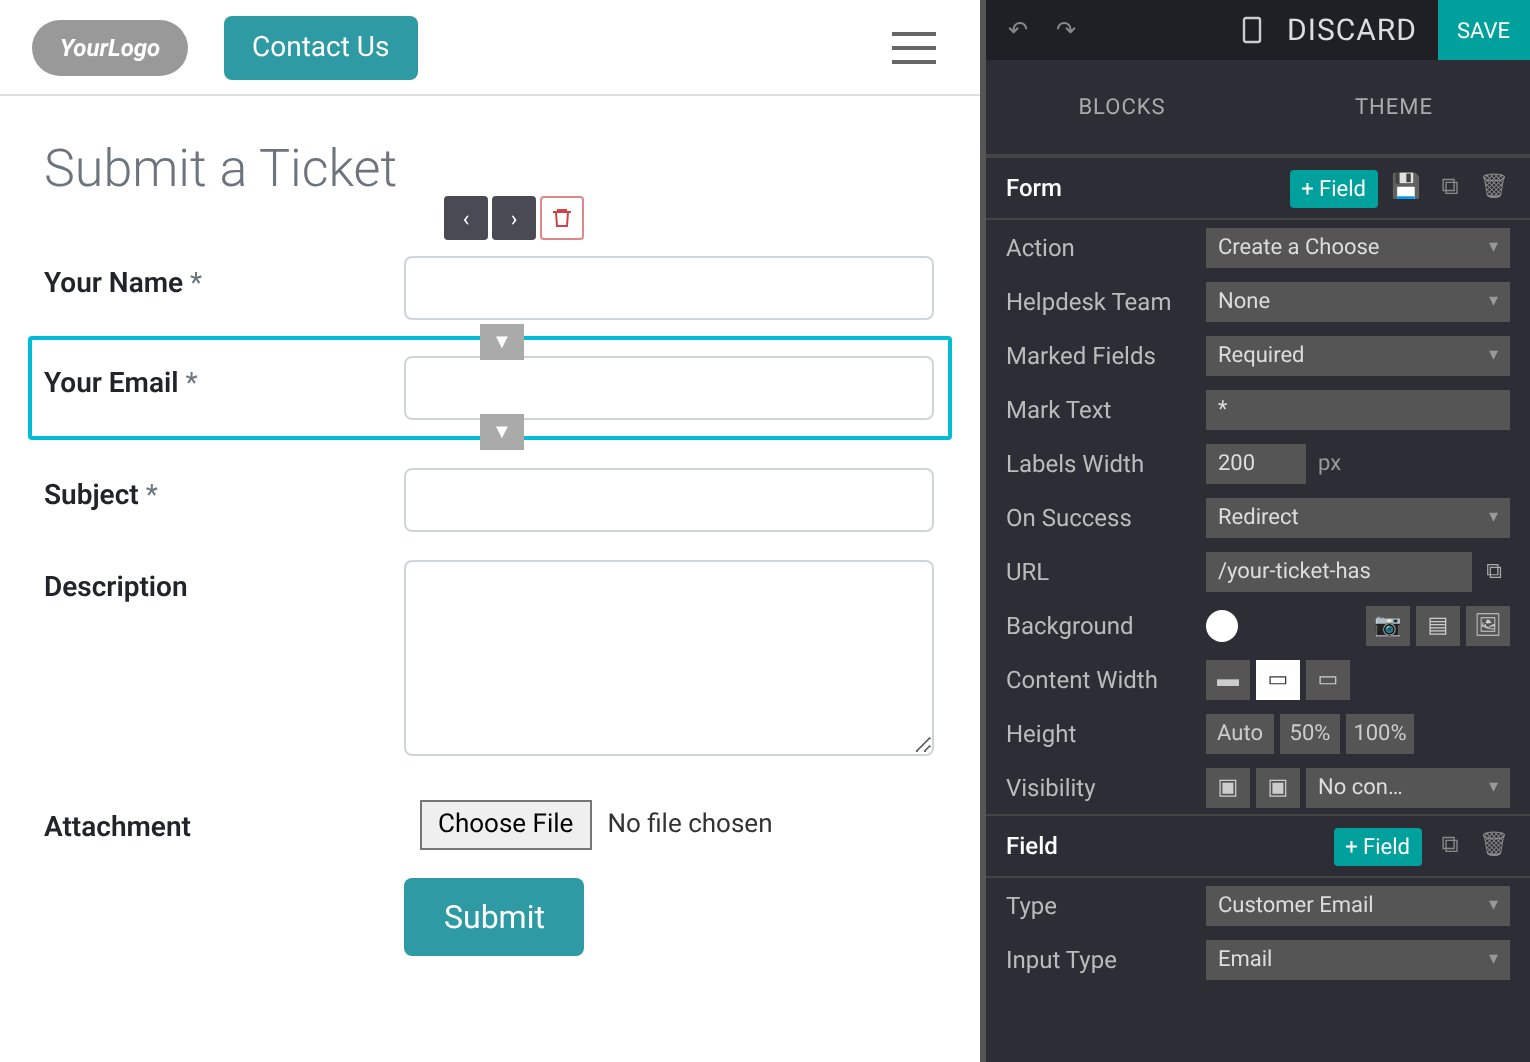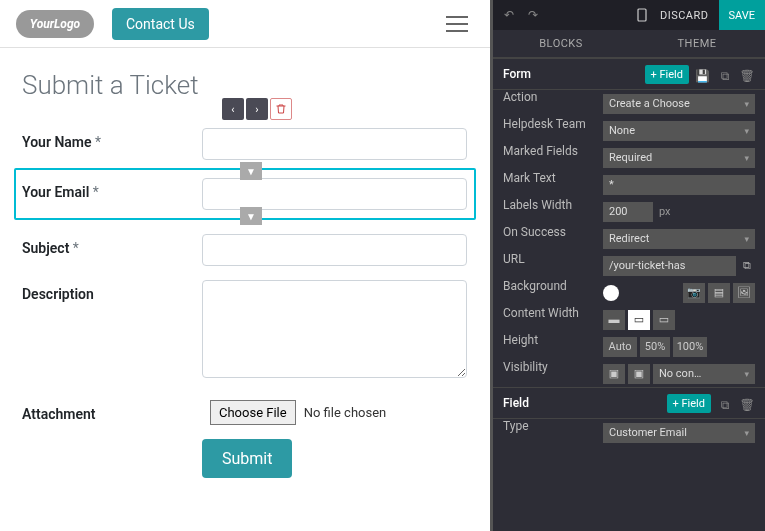--- a/index.html
+++ b/index.html
@@ -22,30 +22,30 @@
 .ctrl-btn{width:22px;height:22px;background:#4a4a55;border:none;border-radius:2px;color:#fff;display:flex;align-items:center;justify-content:center;cursor:pointer;font-size:11px}
 .ctrl-btn.del{background:#fff;border:1px solid #d88;color:#c44}
 .arrow-down{position:absolute;left:224px;width:22px;height:18px;background:#aaa;display:flex;align-items:center;justify-content:center;color:#fff;font-size:10px;cursor:pointer}
 .file-row .form-input{display:flex;align-items:center;gap:8px;border:none;height:auto}
 .choose-btn{border:1px solid #767676;background:#efefef;padding:4px 8px;font-size:13px;cursor:pointer}
 .file-txt{font-size:13px;color:#333}
 .submit-btn{background:#2d9aa4;color:#fff;padding:10px 20px;border:none;border-radius:4px;font-size:16px;cursor:pointer}
 .panel{width:275px;height:531px;background:#2d2d36;color:#ccc;font-size:12px;border-left:3px solid #555;overflow-y:auto}
 .panel-top{height:30px;background:#1f1f26;display:flex;align-items:center;padding:0 8px;gap:8px}
 .panel-top .right{margin-left:auto;display:flex;align-items:center;gap:10px}
-.discard{color:#ddd;font-size:11px;letter-spacing:0.5px;cursor:pointer}
+.discard{color:#ddd;font-size:15px;letter-spacing:0.5px;cursor:pointer}
 .save{background:#00a09d;color:#fff;padding:8px 10px;font-size:11px;cursor:pointer;margin-right:-8px;height:30px;display:flex;align-items:center}
-.tabs{height:28px;display:flex;border-bottom:1px solid #444}
+.tabs{height:48px;display:flex;border-bottom:1px solid #444}
 .tab{flex:1;display:flex;align-items:center;justify-content:center;font-size:11px;letter-spacing:0.5px;color:#aaa;cursor:pointer}
 .tab.active{color:#fff;border-bottom:2px solid #00bcd4}
 .section-head{height:32px;background:#2d2d36;display:flex;align-items:center;padding:0 10px;border-bottom:1px solid #444;border-top:1px solid #444}
 .section-head .title-s{color:#fff;font-size:12px;font-weight:500}
-.section-head .actions{margin-left:auto;display:flex;gap:6px;align-items:flex-end}
+.section-head .actions{margin-left:auto;display:flex;gap:6px;align-items:flex-start}
 .add-field-btn{background:#00a09d;color:#fff;padding:3px 6px;border:none;font-size:11px;cursor:pointer;border-radius:2px}
-.prop{height:27px;display:flex;padding:0 10px}
+.prop{height:27px;display:flex;align-items:center;padding:0 10px}
 .prop-label{width:100px;color:#bbb;font-size:12px}
 .prop-ctrl{flex:1;display:flex;gap:3px;align-items:center}
 .sel{flex:1;background:#555;color:#ddd;height:20px;border:none;padding:0 6px;font-size:11px;position:relative;display:flex;align-items:center;justify-content:space-between;cursor:pointer}
 .sel::after{content:"▾";font-size:9px;color:#999}
 .inp{background:#555;color:#ddd;height:20px;border:none;padding:0 6px;font-size:11px;width:50px}
 .inp.wide{flex:1}
 .unit{color:#999;font-size:11px;margin-left:3px}
 .ext-icon{width:16px;height:16px;display:flex;align-items:center;justify-content:center;color:#aaa;cursor:pointer;font-size:11px}
 .circle{width:16px;height:16px;border-radius:50%;background:#fff;cursor:pointer}
 .icon-btn{width:22px;height:20px;background:#555;display:flex;align-items:center;justify-content:center;cursor:pointer;color:#ccc;font-size:11px}
@@ -244,13 +244,21 @@
     </div>
   </div>
   <div class="prop">
     <div class="prop-label">Type</div>
     <div class="prop-ctrl">
         <div class="sel">
           <span>Customer Email</span>
         </div>
       </div>
   </div>
+  <div class="prop">
+    <div class="prop-label">Input Type</div>
+    <div class="prop-ctrl">
+        <div class="sel">
+          <span>Email</span>
+        </div>
+      </div>
+  </div>
 </div>
 
 </body></html>

